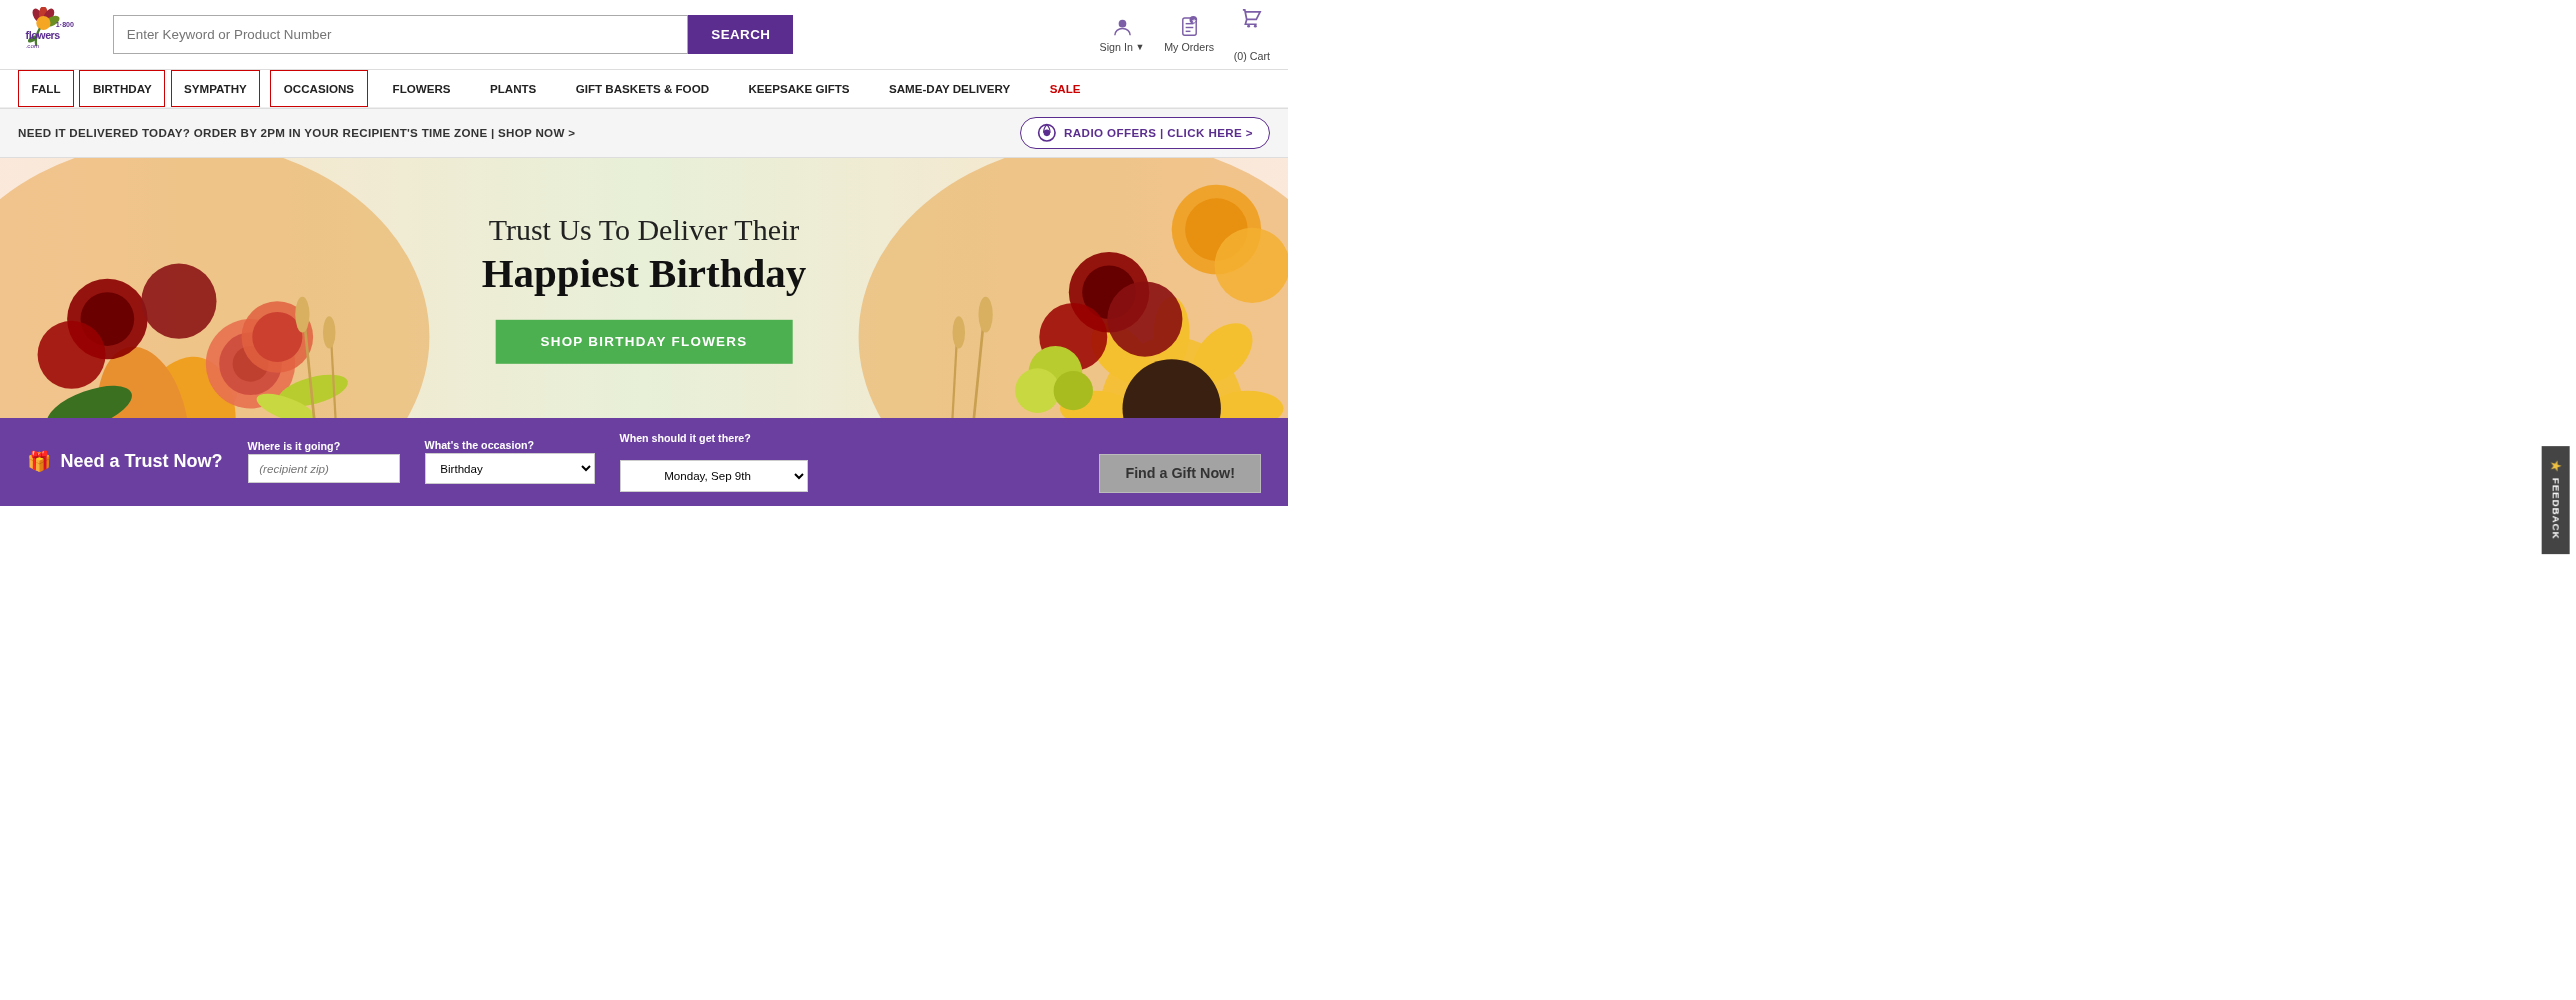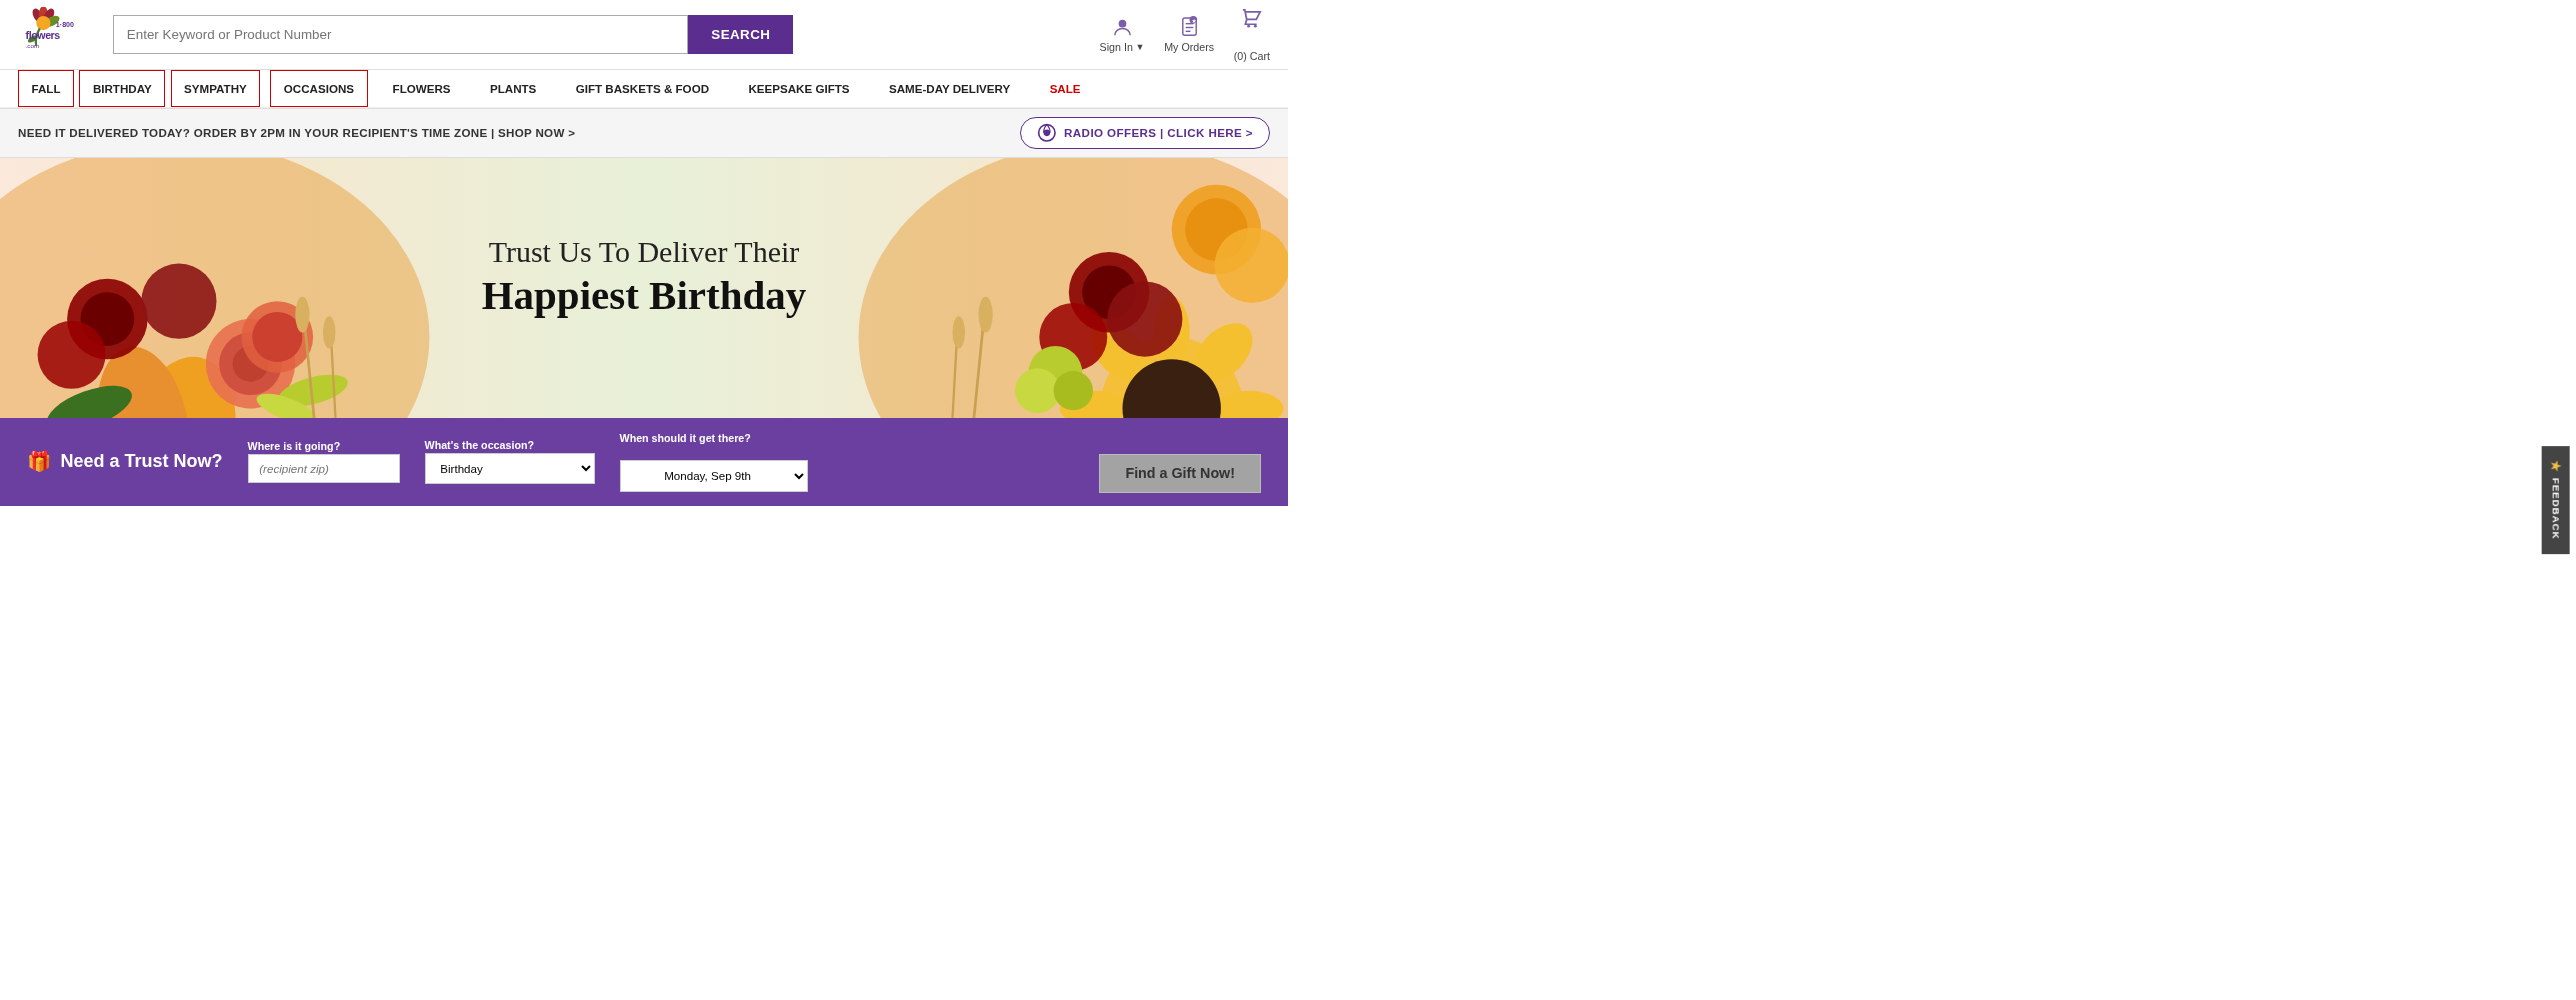--- a/index.html
+++ b/index.html
@@ -167,20 +167,21 @@
 
     <line x1="200" y1="380" x2="220" y2="180" stroke="#c8a050" stroke-width="3"></line>
     <ellipse cx="222" cy="175" rx="8" ry="20" fill="#d8b060"></ellipse>
     <line x1="180" y1="380" x2="190" y2="200" stroke="#c8a050" stroke-width="2.5"></line>
     <ellipse cx="192" cy="195" rx="7" ry="18" fill="#d8b060"></ellipse>
   </svg>
 
   <div style="position:absolute;top:50%;left:50%;transform:translate(-50%,-50%);text-align:center;z-index:10;">
     <div style="font-size:30px;font-weight:400;color:#222;font-family:Georgia,serif;margin-bottom:1.8px;">Trust Us To Deliver Their</div>
     <div style="font-size:41px;font-weight:900;color:#111;font-family:Georgia,serif;margin-bottom:23px;">Happiest Birthday</div>
+    <button style="background:#4caf50;color:#fff;border:none;padding:14.3px 45px;font-size:13.4px;font-weight:700;letter-spacing:1.3px;text-transform:uppercase;cursor:pointer;">SHOP BIRTHDAY FLOWERS</button>
   </div>
 </div>
 
 <div style="position:fixed;right:-34px;top:50%;transform:translateY(-50%) rotate(90deg);background:#444;color:#fff;padding:6.3px 14.3px;font-size:9.8px;font-weight:700;letter-spacing:0.9px;cursor:pointer;z-index:100;display:flex;align-items:center;gap:5.4px;">
   <span style="color:#f0c040;font-size:12.5px;">★</span>
   <span>FEEDBACK</span>
 </div>
 
 <div style="background:#6b3fa0;padding:12.5px 27px;display:flex;align-items:center;gap:25px;">
 

